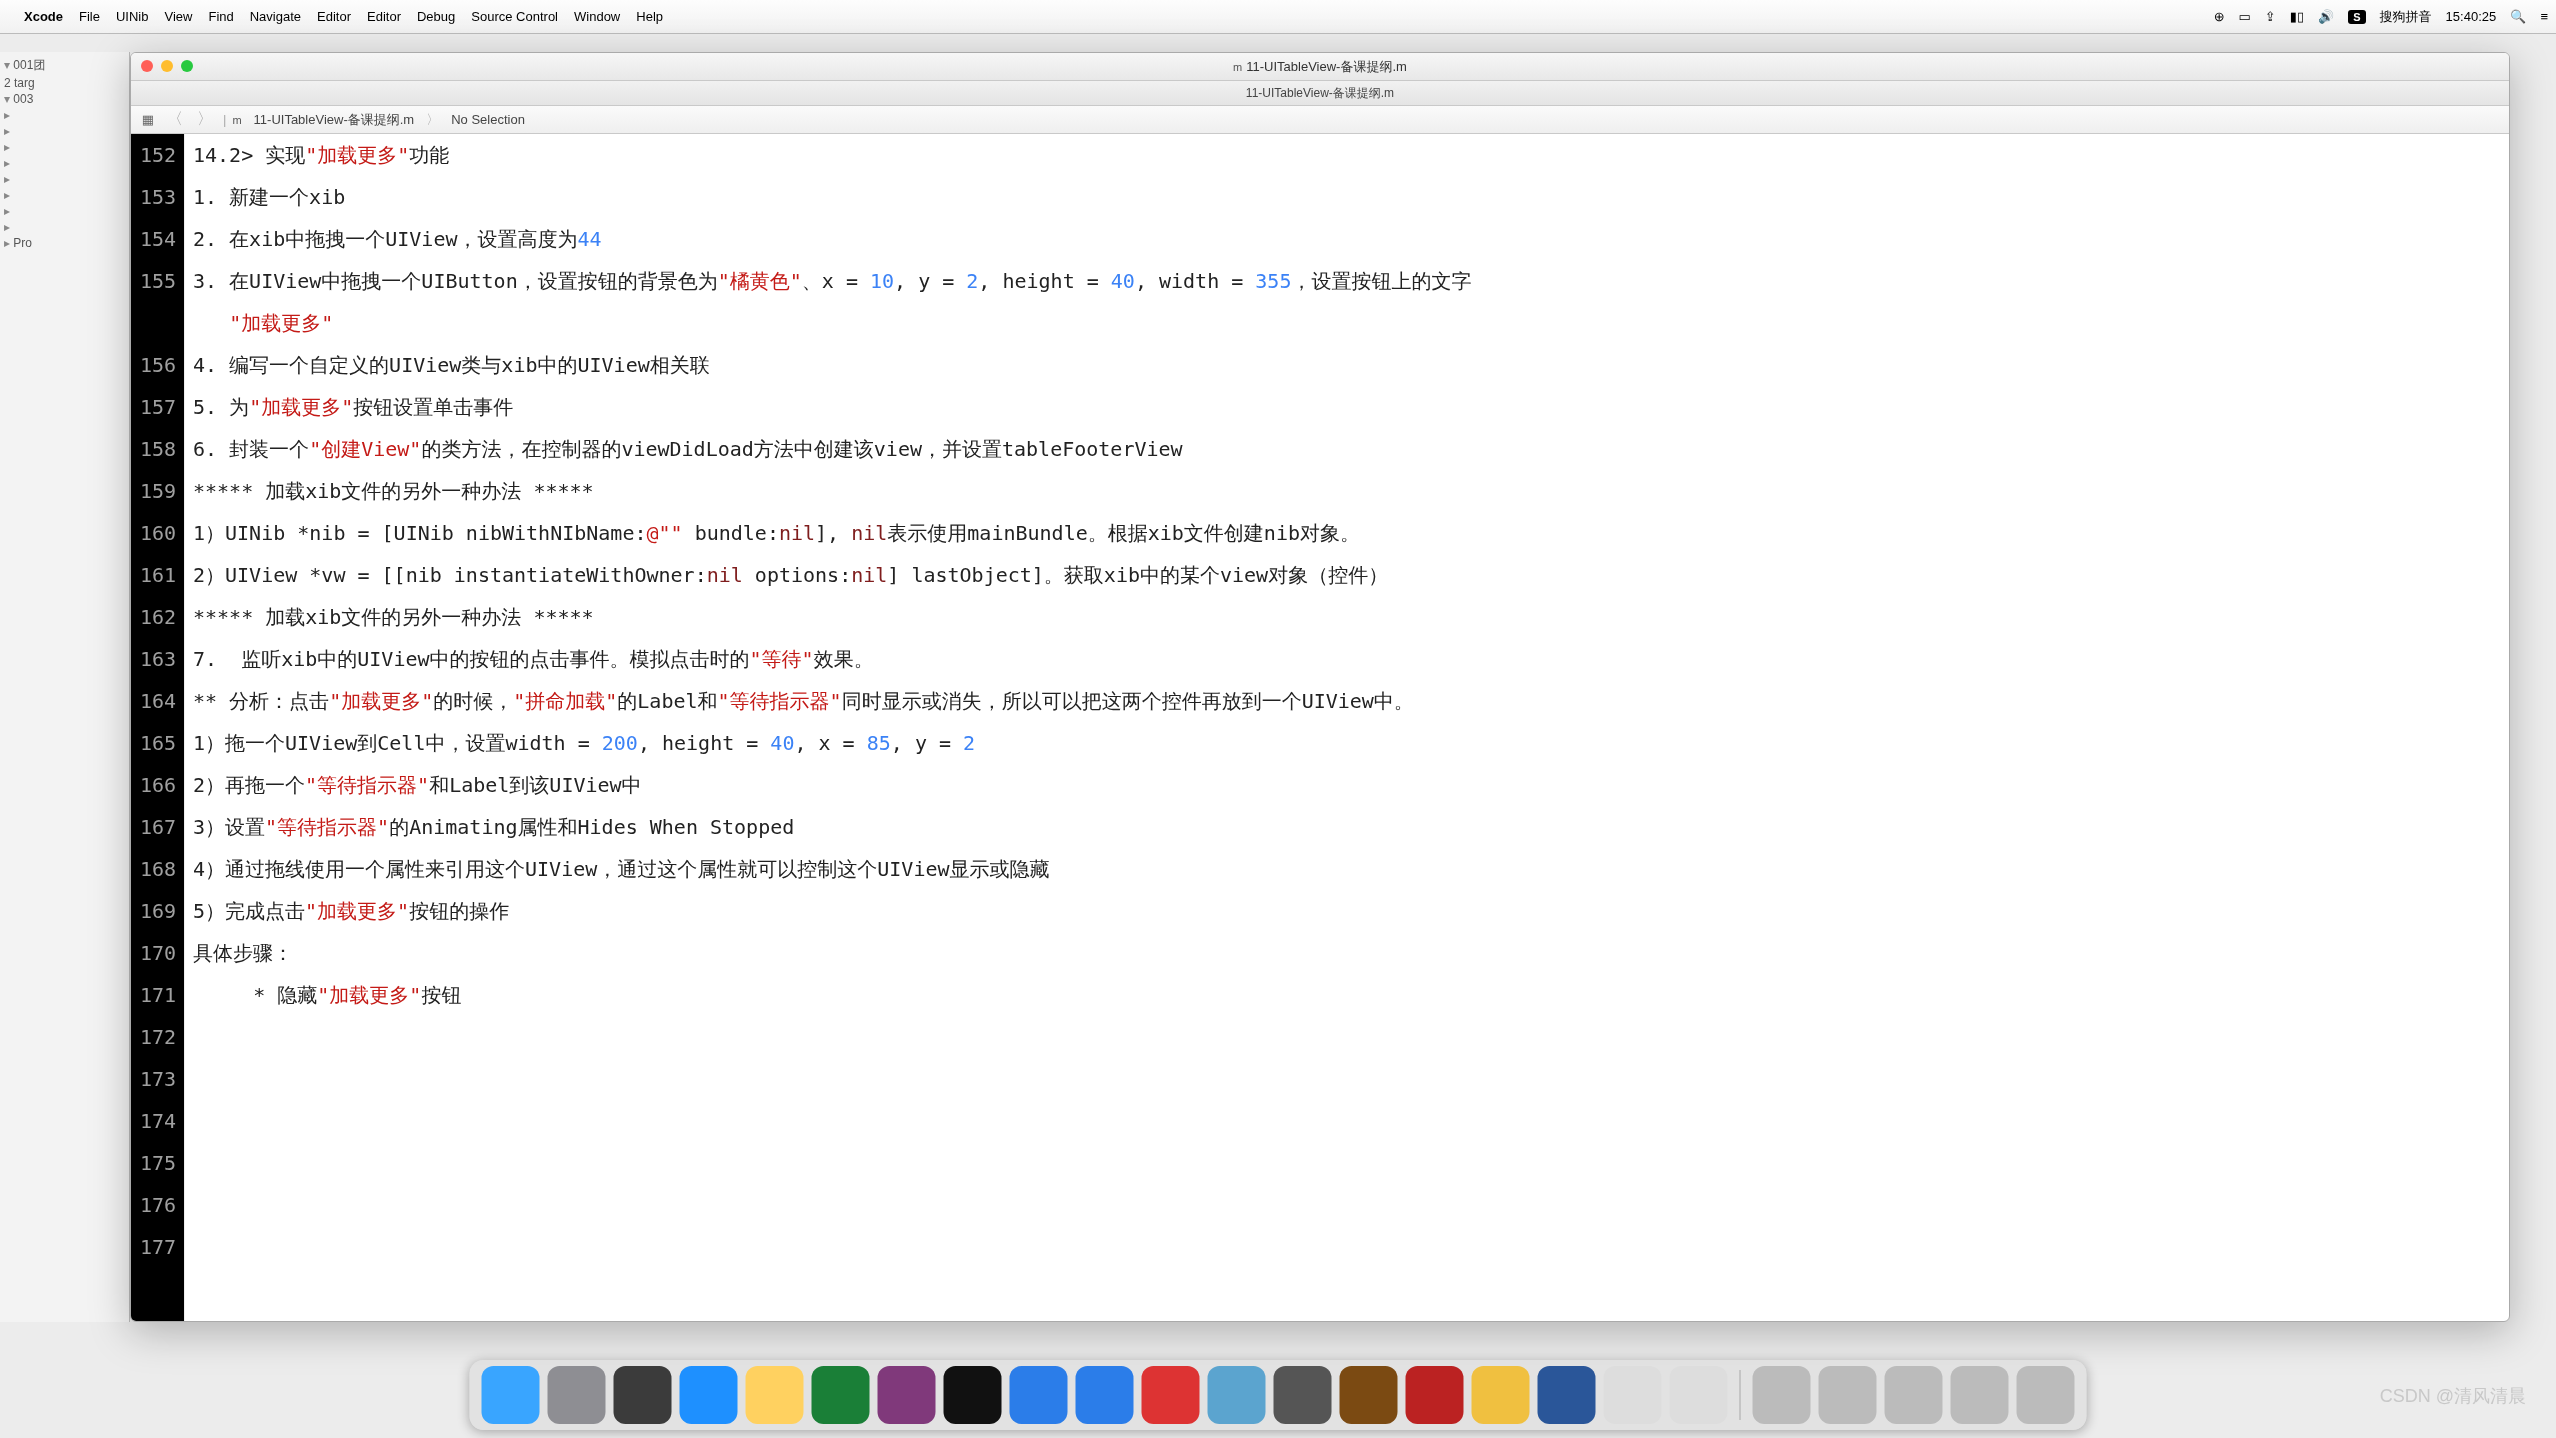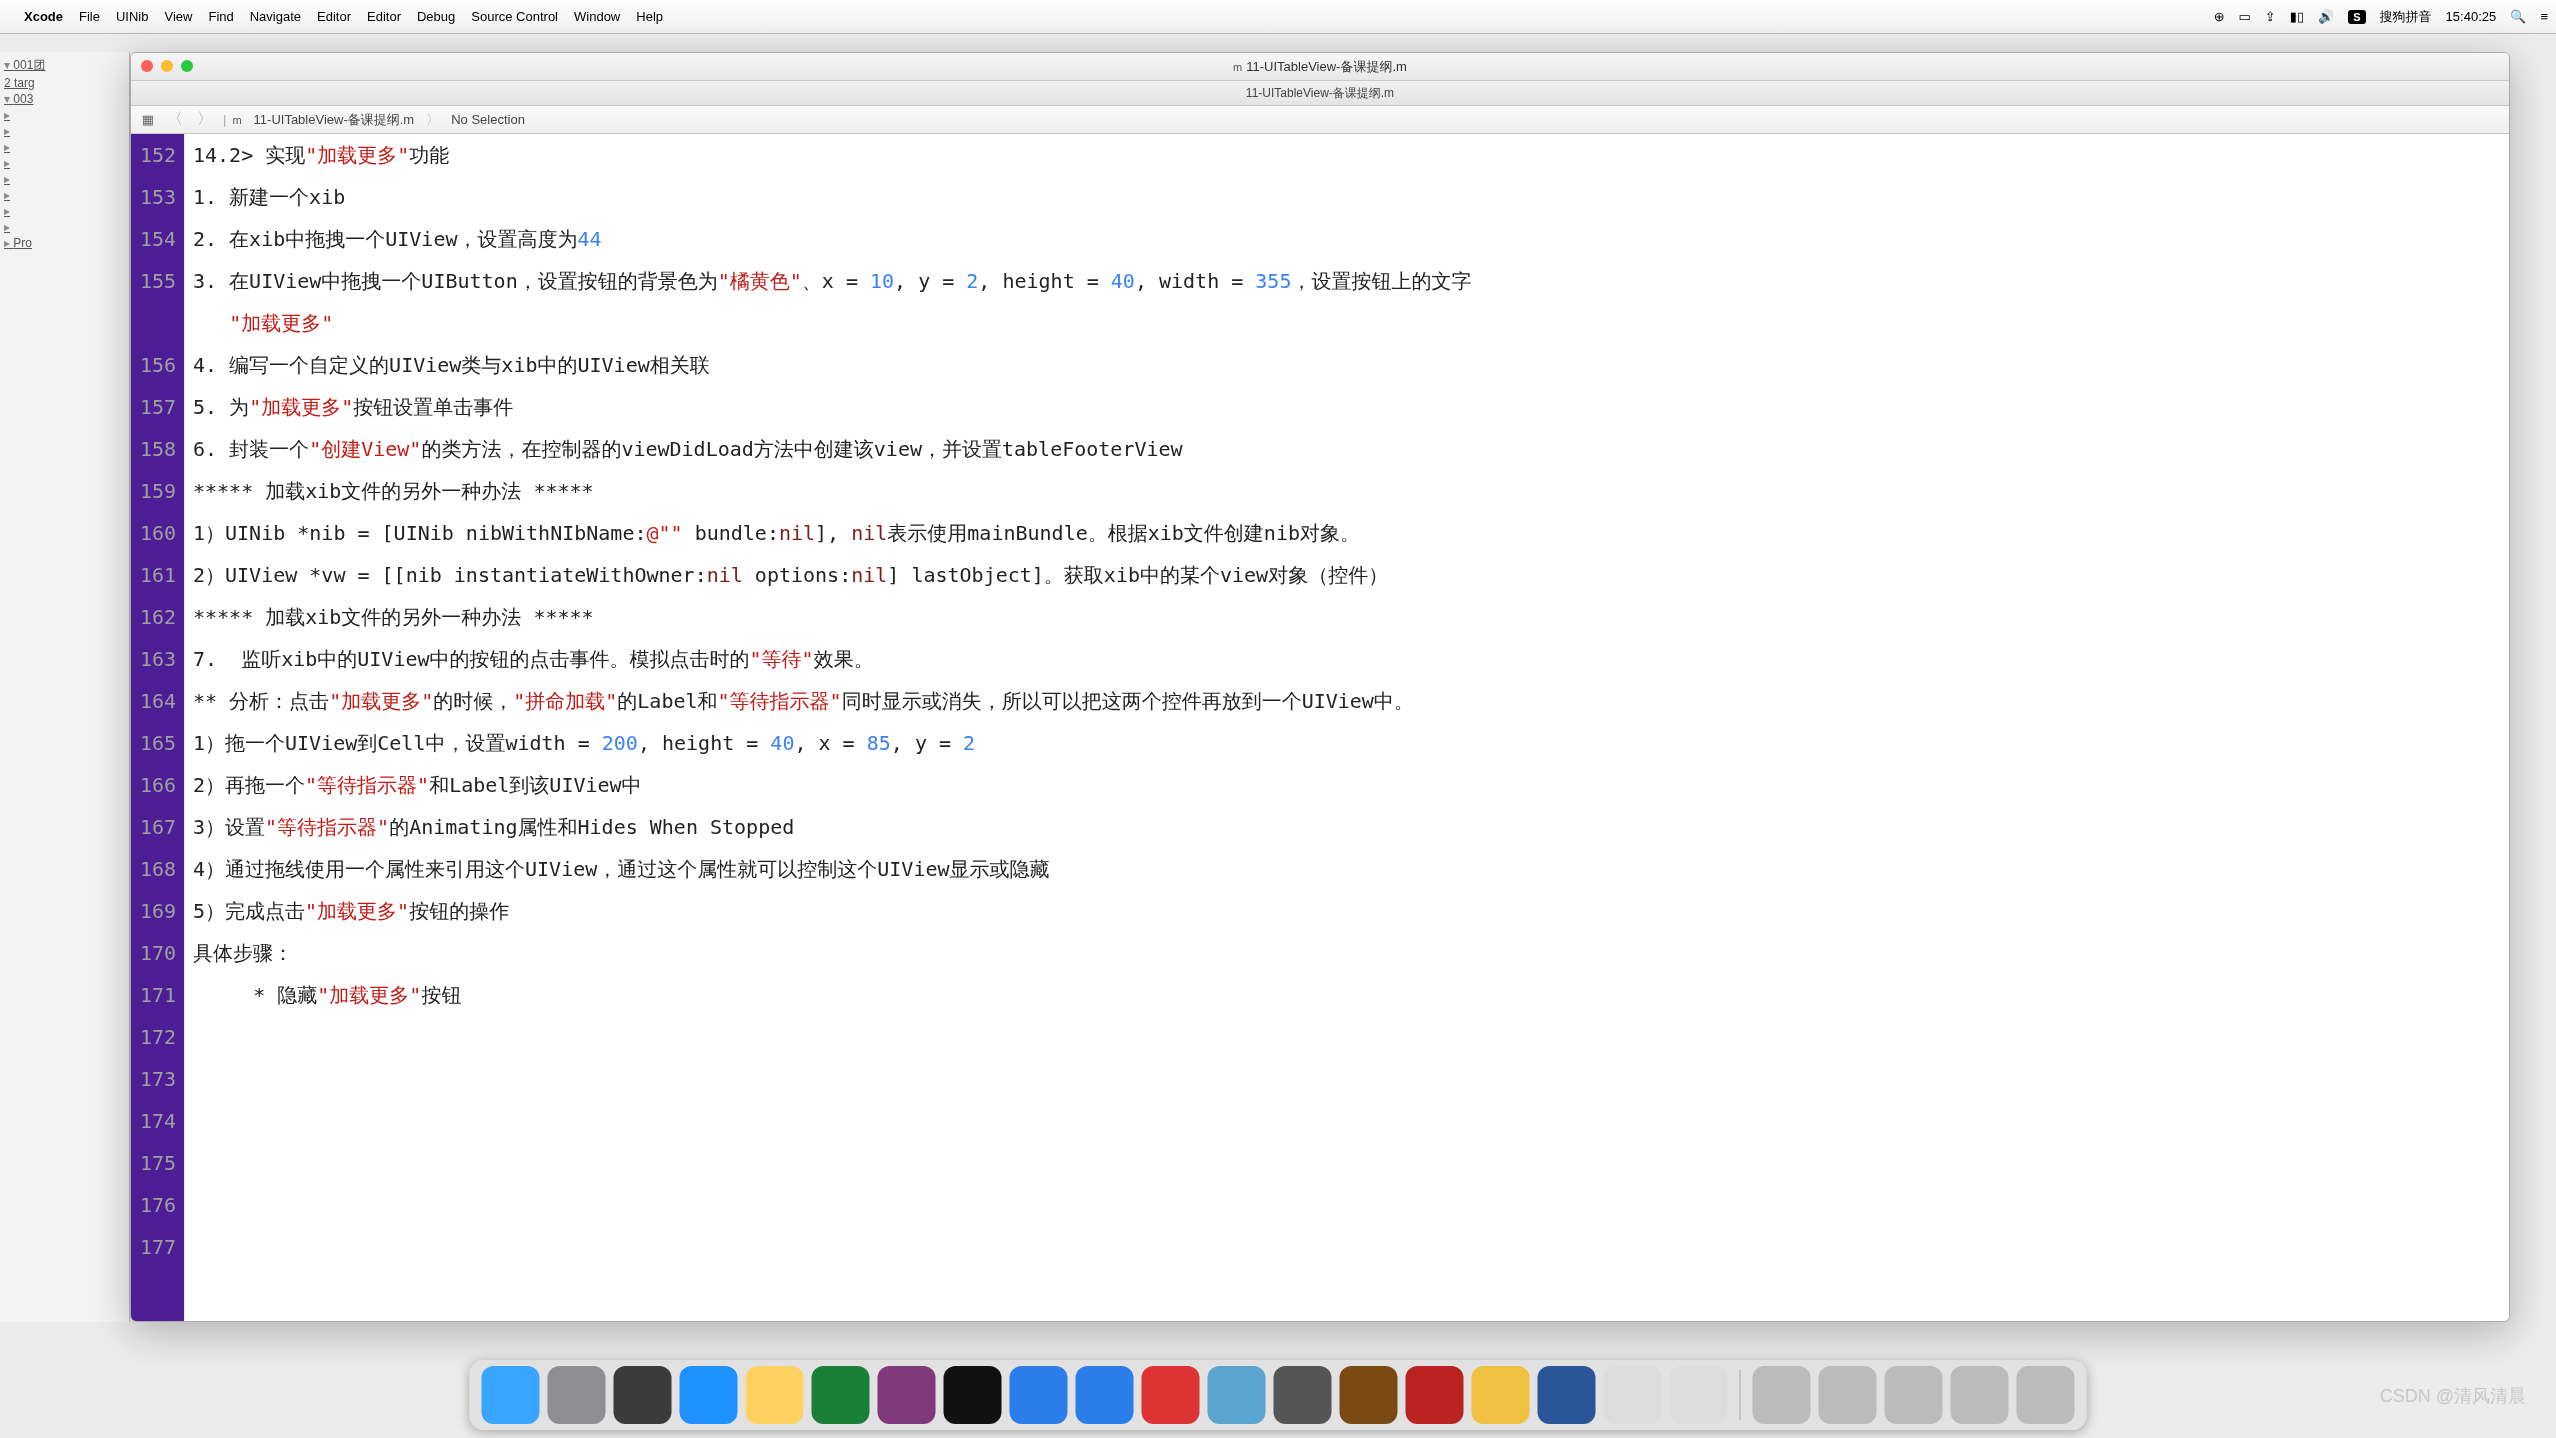--- a/index.html
+++ b/index.html
@@ -17,28 +17,28 @@
 .tl { width:12px; height:12px; border-radius:50%; }
 .tl.r{background:#ff5f57;} .tl.y{background:#ffbd2e;} .tl.g{background:#28c940;}
 .tabbar { height:25px; background:linear-gradient(#f1f1f1,#e4e4e4); border-bottom:1px solid #c9c9c9; display:flex; align-items:center; justify-content:center; font-size:12px; color:#444; }
 .jumpbar { height:28px; background:linear-gradient(#fafafa,#efefef); border-bottom:1px solid #c9c9c9; display:flex; align-items:center; font-size:13px; color:#444; padding:0 8px; gap:6px; }
 .jumpbar .ico { width:18px; text-align:center; color:#666; }
 .jumpbar .nav { color:#aaa; padding:0 4px; font-size:16px; }
 .jumpbar .seg { padding:0 6px; }
 .jumpbar .sep { color:#aaa; }
 
 .editor { display:flex; height:calc(100% - 81px); font-family:Menlo,Consolas,monospace; font-size:20px; line-height:42px; }
-.gutter { width:54px; background:#4c1d95; color:#a0a0a0; text-align:right; padding-right:8px; border-right:1px solid #eee; user-select:none; }
+.gutter { width:54px; background:#000000; color:#a0a0a0; text-align:right; padding-right:8px; border-right:1px solid #eee; user-select:none; }
 .code { flex:1; padding-left:8px; white-space:pre; overflow:hidden; color:#222; }
 .kw-num { color:#3b82f6; }
 .kw-str { color:#c41a16; }
 .kw-nil { color:#7f1d1d; }
 
 .sidebar-stub { position:absolute; left:0; top:52px; width:130px; height:1270px; background:#f3f3f3; border-right:1px solid #bbb; font-size:12px; color:#555; padding:4px; overflow:hidden; }
-.sidebar-stub .row { white-space:nowrap; padding:1px 0;text-decoration:underline; }
+.sidebar-stub .row { white-space:nowrap; padding:1px 0; }
 .sidebar-stub .folder::before { content:"▸ "; color:#888; }
 .sidebar-stub .folderO::before { content:"▾ "; color:#888; }
 
 .dock { position:absolute; bottom:8px; left:50%; transform:translateX(-50%); height:70px; background:rgba(220,220,220,.6); border-radius:14px; padding:4px 12px; display:flex; gap:8px; align-items:center; box-shadow:0 2px 12px rgba(0,0,0,.3); }
 .dock .app { width:58px; height:58px; border-radius:12px; background:#6aa8e8; display:flex; align-items:center; justify-content:center; color:#fff; font-size:28px; }
 .dock .sep { width:1px; height:50px; background:rgba(0,0,0,.25); margin:0 4px; }
 .watermark { position:absolute; right:30px; bottom:30px; color:#c8c8c8; font-size:18px; }
 
 
 </style>

